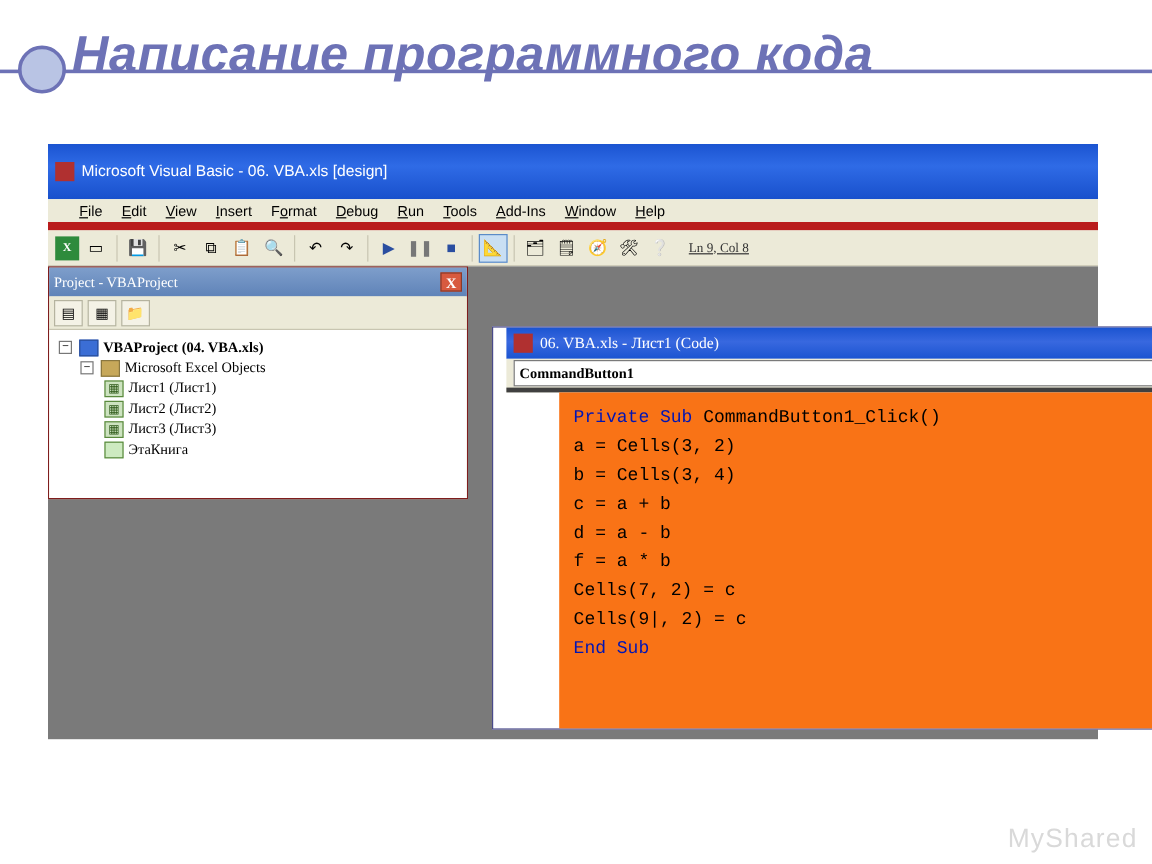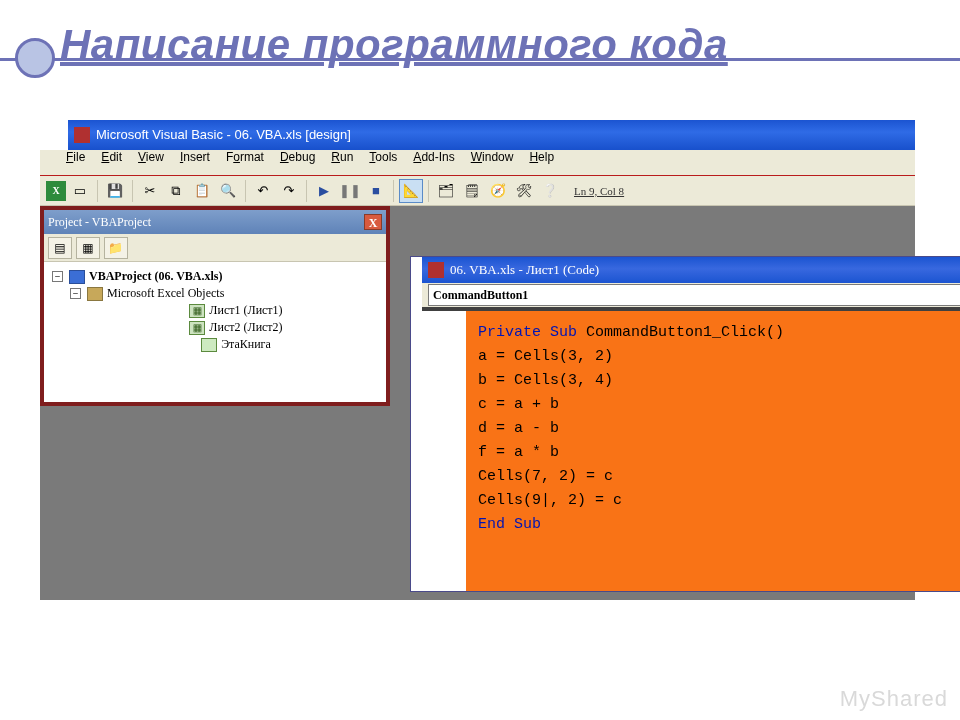--- a/index.html
+++ b/index.html
@@ -36,21 +36,20 @@
     background: #b9c4e4;
     border: 3px solid #6d72b6;
   }
   .slide-title {
     color: #6d72b6;
     font-size: 42px;
     font-weight: bold;
     font-style: italic;
     margin-left: 60px;
     letter-spacing: 0.5px;
-    text-decoration: underline;
   }
   
   .watermark {
     position: absolute;
     bottom: 8px;
     right: 12px;
     font-size: 22px;
     color: #d9d9d9;
     font-family: Arial, sans-serif;
     letter-spacing: 1px;
@@ -58,43 +57,42 @@
   .shot-main {
     position: absolute;
     top: 120px;
     left: 40px;
     width: 875px;
     height: 480px;
     background: #fff;
   }
   
   .win-title {
-    height: 30px;
+    height: 46px;
     background: linear-gradient(#1b54d1, #2f6be6 40%, #1850cc);
     color: #fff;
     font: 13px/30px Tahoma, sans-serif;
     padding-left: 6px;
     display: flex;
     align-items: center;
     gap: 6px;
-    margin-left: 28px;
   }
   .win-title .ico {
     width: 16px; height:16px; display:inline-block;
     background:#b03030;
   }
   .menubar {
     height: 26px;
     background: #ecead8;
     display: flex;
-    align-items: flex-start;
+    align-items: center;
     padding-left: 26px;
     gap: 16px;
     font: 12px Tahoma, sans-serif;
-    border-bottom: 1px solid #b91c1c;
+    border-bottom: 7px solid #b91c1c;
     color: #000;
   }
   .menubar span u { text-decoration: underline; }
   .toolbar {
     height: 30px;
     background: #ecead8;
     display: flex;
     align-items: center;
     padding-left: 6px;
     gap: 2px;
@@ -113,21 +111,21 @@
     position: relative;
     height: calc(100% - 86px);
     background: #7a7a7a;
   }
   
   .proj-panel {
     position: absolute;
     top: 0; left: 0;
     width: 350px;
     background:#ecead8;
-    border:4px solid #7f1d1d;
+    border:1px solid #7f1d1d;
   }
   .proj-title {
     background: linear-gradient(#7e9ecb, #5f83b8);
     color:#fff;
     font:12px/22px Tahoma;
     height:24px;
     padding:0 4px;
     display:flex;
     justify-content:space-between;
     align-items:center;
@@ -147,21 +145,21 @@
   .proj-tree {
     background:#fff;
     font:12px Tahoma;
     padding: 6px 4px 12px 4px;
     color:#000;
     min-height: 140px;
   }
   .tree-row { display:flex;align-items:center;gap:4px;padding:1px 0;white-space:nowrap; }
   .tree-row.l1 { padding-left: 4px; }
   .tree-row.l2 { padding-left: 22px; }
-  .tree-row.l3 { padding-left: 42px; justify-content: center; }
+  .tree-row.l3 { padding-left: 42px; }
   .tico { width:16px;height:14px;display:inline-block;background:#c7a85a;border:1px solid #8a7740; }
   .tico.vba { background:#3b6ed5;border-color:#2a4e99; }
   .tico.sheet { background:#cde3c0;border:1px solid #5b8a3e; display:flex;align-items:center;justify-content:center; }
   .tico.sheet::before { content:"▦"; font-size:10px; color:#2d5817; }
   .tico.book { background:#cdeac0;border:1px solid #5b8a3e; }
   .exp { width:11px;height:11px;border:1px solid #777;background:#fff;display:inline-flex;align-items:center;justify-content:center;font:9px/9px monospace;color:#333; margin-right:2px; }
 
   
   .code-win {
     position:absolute;
@@ -306,34 +304,38 @@
       </div>
       <div class="proj-tools">
         <div class="pt-btn">▤</div>
         <div class="pt-btn">▦</div>
         <div class="pt-btn">📁</div>
       </div>
       <div class="proj-tree">
         <div class="tree-row l1">
           <span class="exp">−</span>
           <span class="tico vba"></span>
-          <b>VBAProject (06. VBA.xls)</b>
+          <b>VBAProject (04. VBA.xls)</b>
         </div>
         <div class="tree-row l2">
           <span class="exp">−</span>
           <span class="tico"></span>
           <span>Microsoft Excel Objects</span>
         </div>
         <div class="tree-row l3">
           <span class="tico sheet"></span>
           <span>Лист1 (Лист1)</span>
         </div>
         <div class="tree-row l3">
           <span class="tico sheet"></span>
           <span>Лист2 (Лист2)</span>
+        </div>
+        <div class="tree-row l3">
+          <span class="tico sheet"></span>
+          <span>Лист3 (Лист3)</span>
         </div>
         <div class="tree-row l3">
           <span class="tico book"></span>
           <span>ЭтаКнига</span>
         </div>
       </div>
     </div>
 
     <div class="code-win">
       <div class="code-title">

